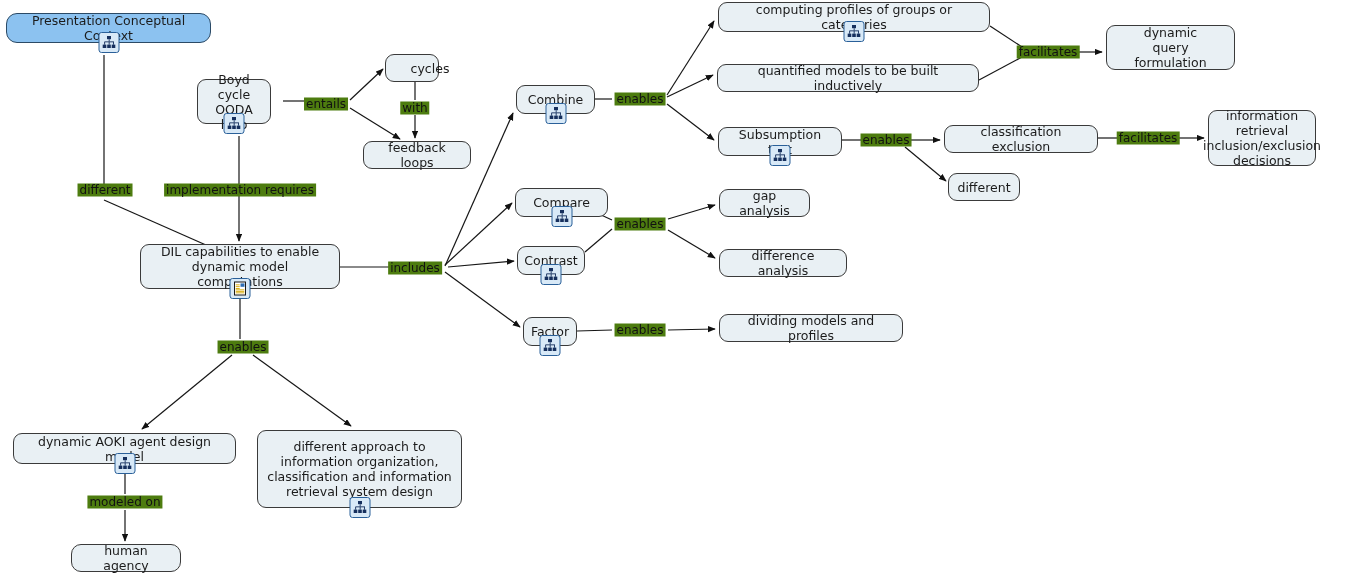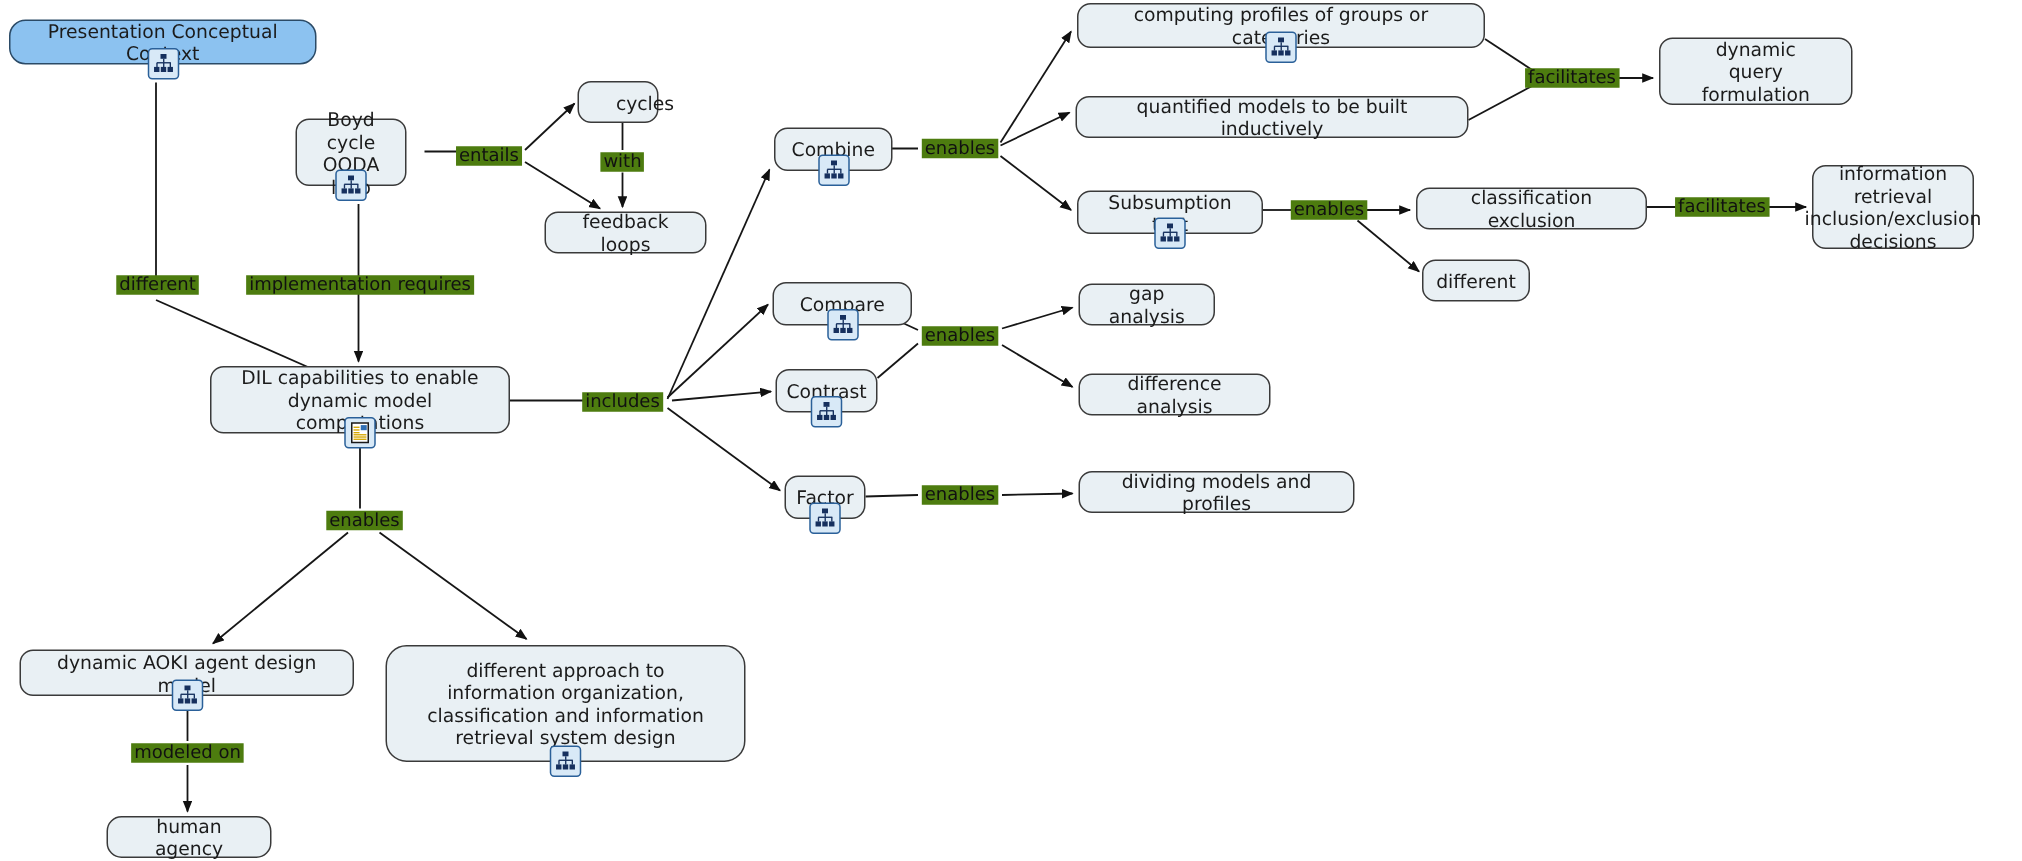--- a/index.html
+++ b/index.html
@@ -292,21 +292,21 @@
             <rect x="5.7" y="9.6" width="3.6" height="3.4" fill="#16305e"></rect>
             <rect x="10.2" y="9.6" width="3.6" height="3.4" fill="#16305e"></rect>
             <rect x="7.2" y="4.2" width="0.9" height="2.4" fill="#16305e"></rect>
             <rect x="3" y="6.4" width="9.4" height="0.9" fill="#16305e"></rect>
             <rect x="2.7" y="6.9" width="0.9" height="2.8" fill="#16305e"></rect>
             <rect x="7.2" y="6.9" width="0.9" height="2.8" fill="#16305e"></rect>
             <rect x="11.6" y="6.9" width="0.9" height="2.8" fill="#16305e"></rect>
           </svg>
         </span>
       </div>
-      <div class="node" style="left: 257px; top: 430px; width: 240px; height: 78px; border-radius: 14px;">
+      <div class="node" style="left: 257px; top: 430px; width: 205px; height: 78px;">
         <span class="label">different approach to
 information organization,
 classification and information
 retrieval system design</span>
         <span class="badge">
           <svg width="15" height="15" viewBox="0 0 15 15">
             <rect x="5.5" y="1" width="4" height="3.2" fill="#16305e"></rect>
             <rect x="1.2" y="9.6" width="3.6" height="3.4" fill="#16305e"></rect>
             <rect x="5.7" y="9.6" width="3.6" height="3.4" fill="#16305e"></rect>
             <rect x="10.2" y="9.6" width="3.6" height="3.4" fill="#16305e"></rect>

